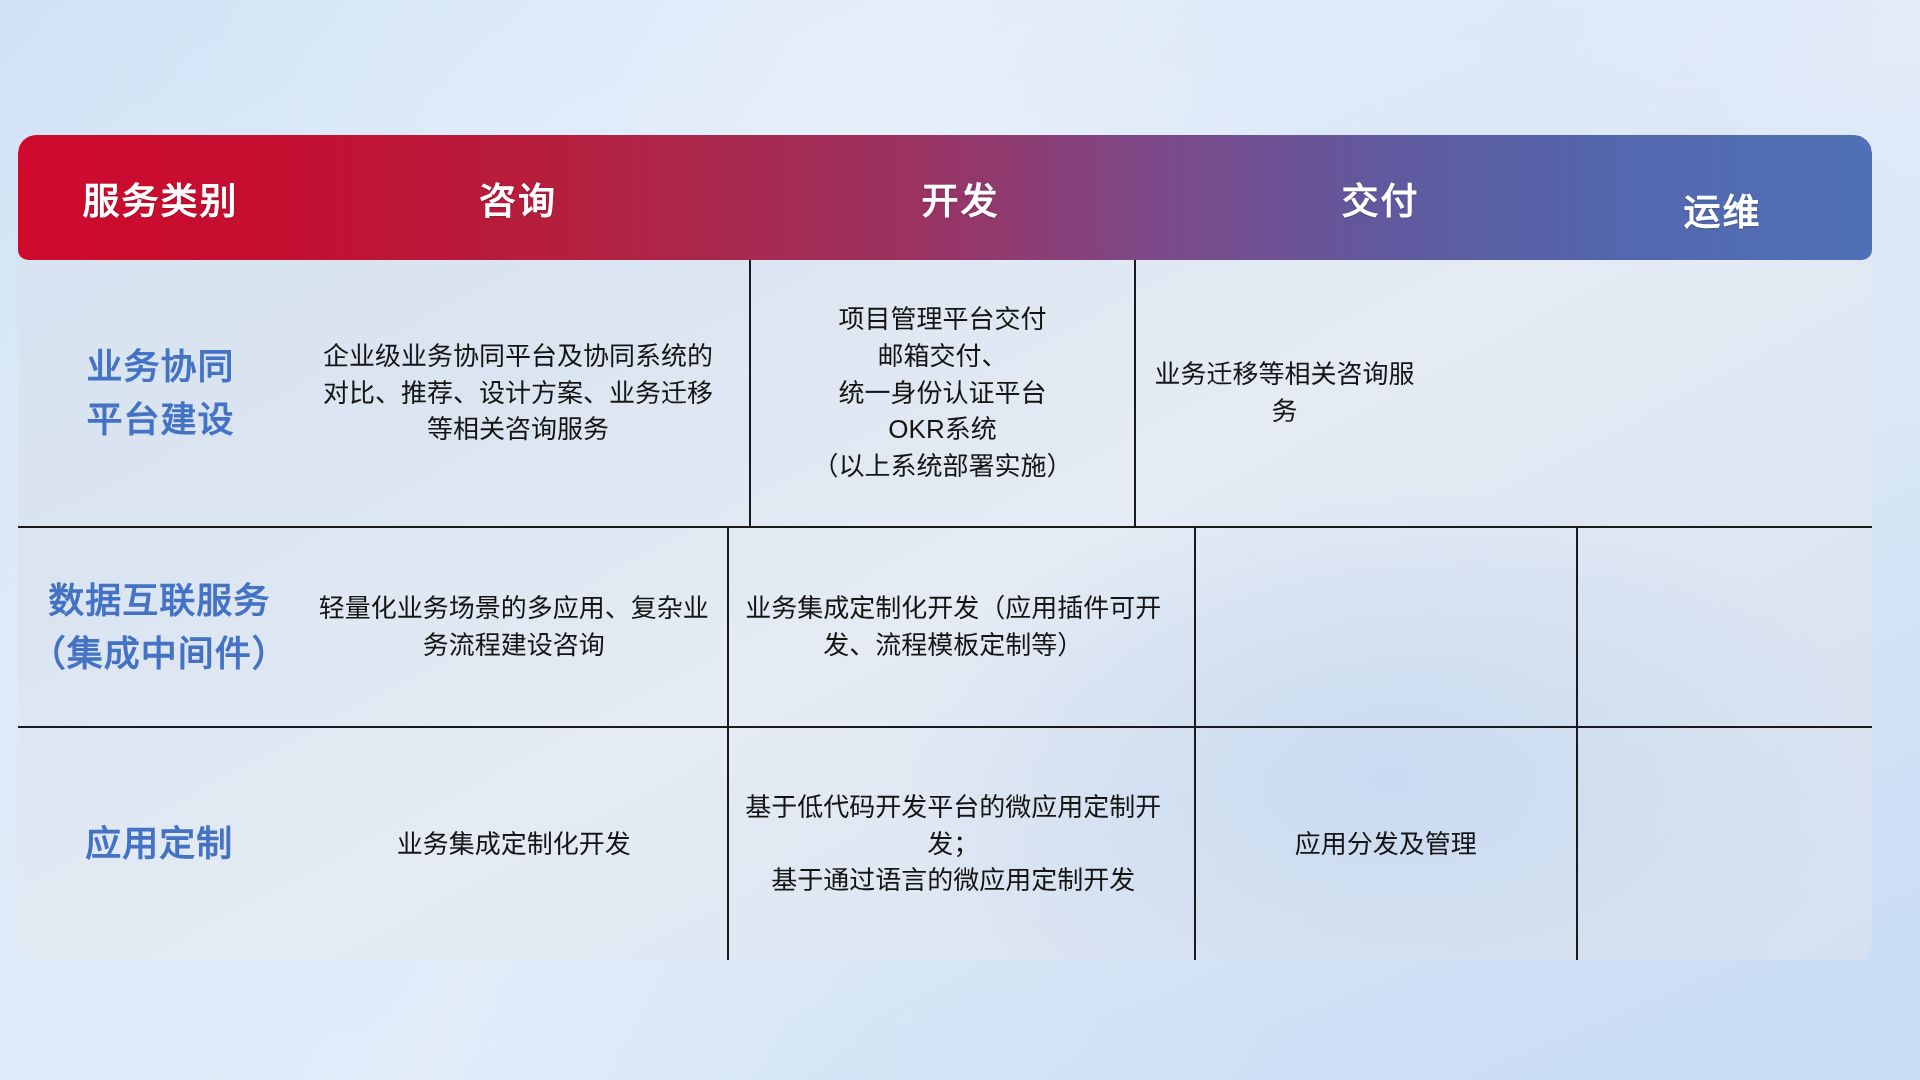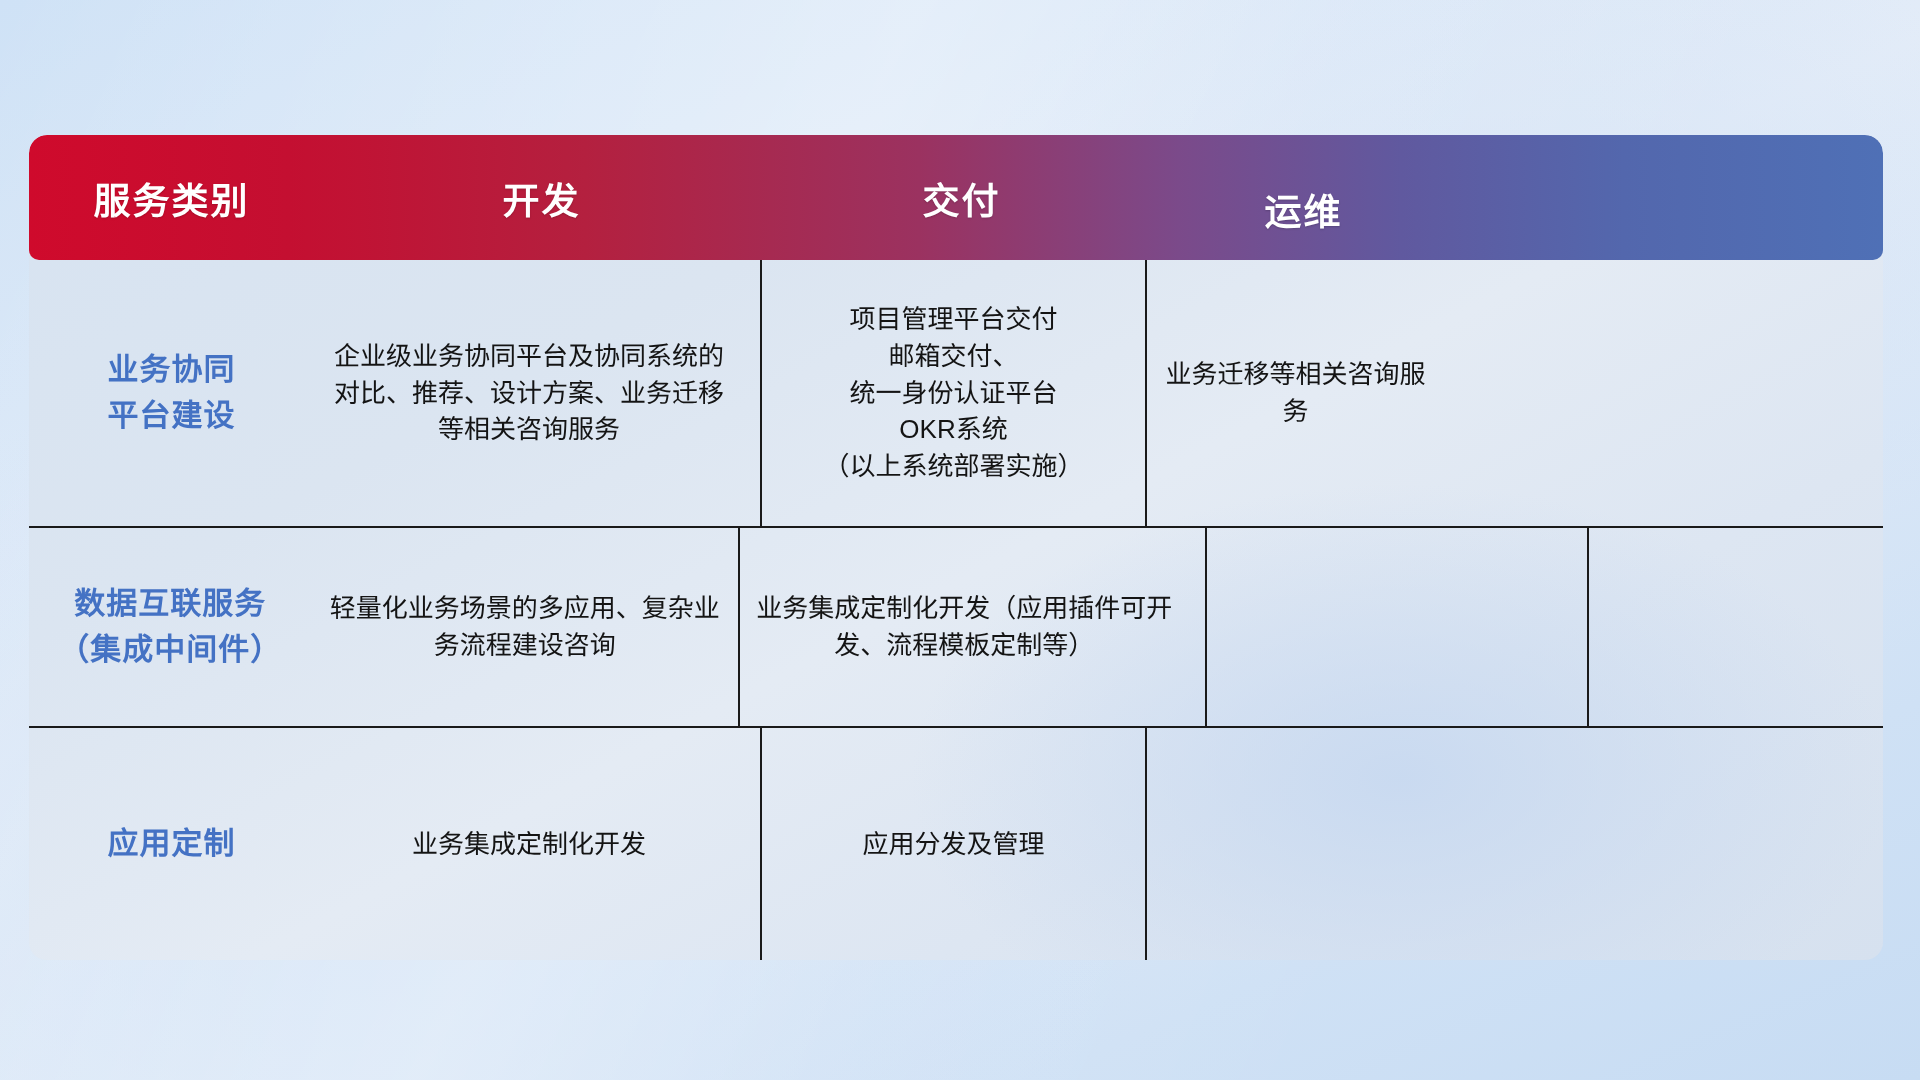--- a/index.html
+++ b/index.html
@@ -23,21 +23,21 @@
   .bg-wash {
     position: absolute;
     inset: 0;
     background:
       linear-gradient(115deg, rgba(255,255,255,0.0) 0%, rgba(255,255,255,0.35) 38%, rgba(255,255,255,0.10) 55%, rgba(255,255,255,0.0) 75%);
     pointer-events: none;
   }
 
   .table-wrap {
     position: absolute;
-    left: 29px;
+    left: 18px;
     top: 135px;
     width: 1854px;
     height: 825px;
   }
 
   .table-card {
     position: relative;
     width: 100%;
     height: 100%;
     border-radius: 18px;
@@ -114,37 +114,38 @@
     line-height: 1.42;
   }
   .td.c1 { width: 285px; }
   .td.c2 { width: 430px; text-align: center; }
   .td.c3 { width: 455px; border-left: 2px solid #1a1a1a; }
   .td.c4 { width: 385px; border-left: 2px solid #1a1a1a; margin-left: 16px; }
   .td.c5 { width: 299px; border-left: 2px solid #1a1a1a; }
 
   .rowlabel {
     color: #4472c4;
-    font-size: 31px;
+    font-size: 36px;
     font-weight: bold;
     line-height: 1.48;
     letter-spacing: 1px;
   }
   .cell-text { white-space: pre-line; }
 </style>
 </head>
 <body>
 
 <div class="bg-wash"></div>
 
 <div class="table-wrap">
   <div class="table-card">
 
     <div class="thead">
       <div class="th c1">服务类别</div>
+      <div class="th c2">咨询</div>
       <div class="th c3">开发</div>
       <div class="th c4">交付</div>
       <div class="th c5">运维</div>
     </div>
 
     <div class="tbody">
 
       <div class="trow r1">
         <div class="td c1">
           <span class="rowlabel cell-text">业务协同
@@ -184,20 +185,24 @@
         </div>
       </div>
 
       <div class="trow r3">
         <div class="td c1">
           <span class="rowlabel cell-text">应用定制</span>
         </div>
         <div class="td c2">
           <span class="cell-text">业务集成定制化开发</span>
         </div>
+        <div class="td c3">
+          <span class="cell-text">基于低代码开发平台的微应用定制开发；
+基于通过语言的微应用定制开发</span>
+        </div>
         <div class="td c4">
           <span class="cell-text">应用分发及管理</span>
         </div>
         <div class="td c5">
           <span class="cell-text"></span>
         </div>
       </div>
 
     </div>
   </div>

